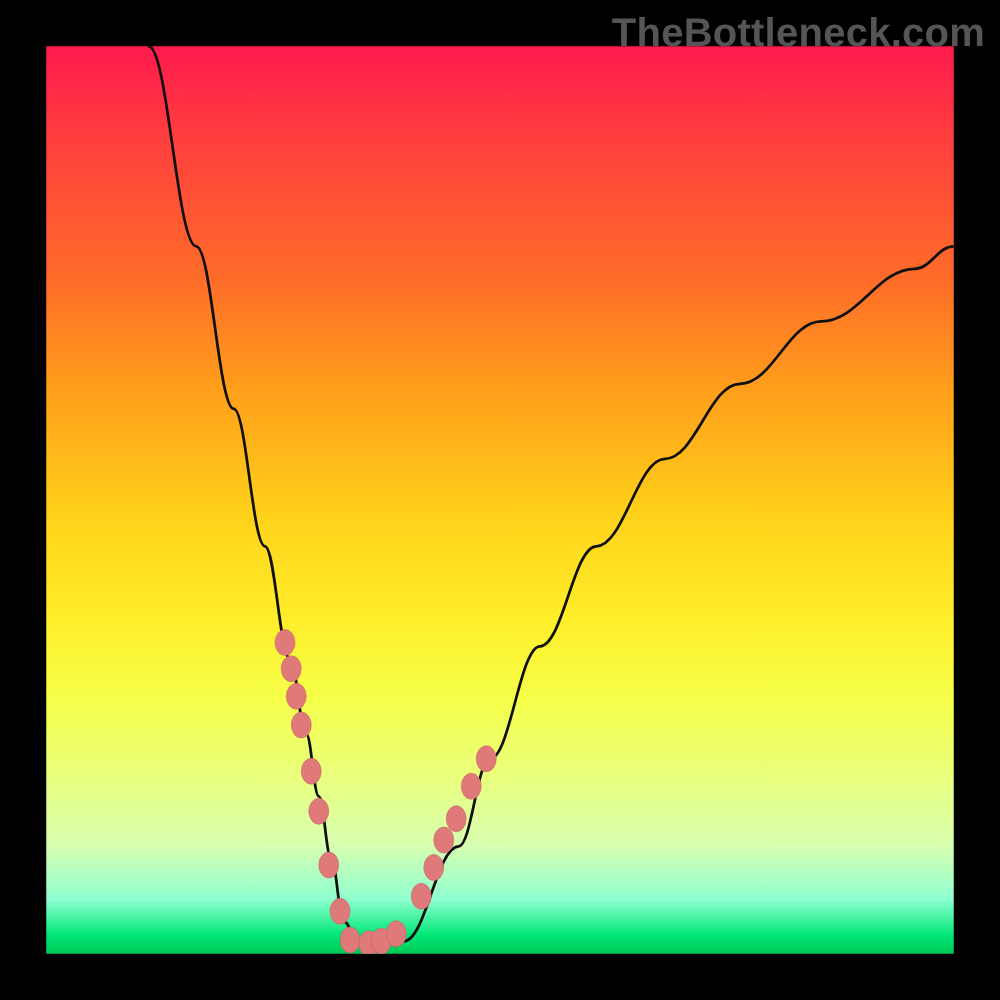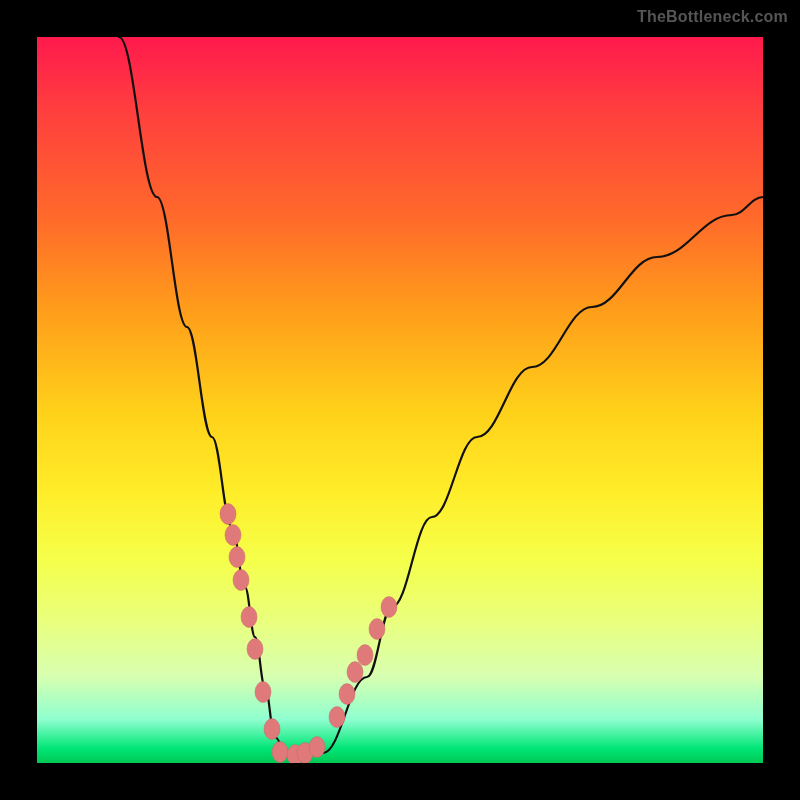--- a/index.html
+++ b/index.html
@@ -38,21 +38,21 @@
       #8fffd0 94%,
       #00e676 98%,
       #00c853 100%
     );
   }
   .watermark {
     position: absolute;
     top: 8px;
     right: 12px;
     font-family: Arial, Helvetica, sans-serif;
-    font-size: 16px;
+    font-size: 32px;
     font-weight: bold;
     color: #555;
     letter-spacing: 0.2px;
     user-select: none;
   }
   svg.curve {
     position: absolute;
     top: 0;
     left: 0;
     width: 726px;

